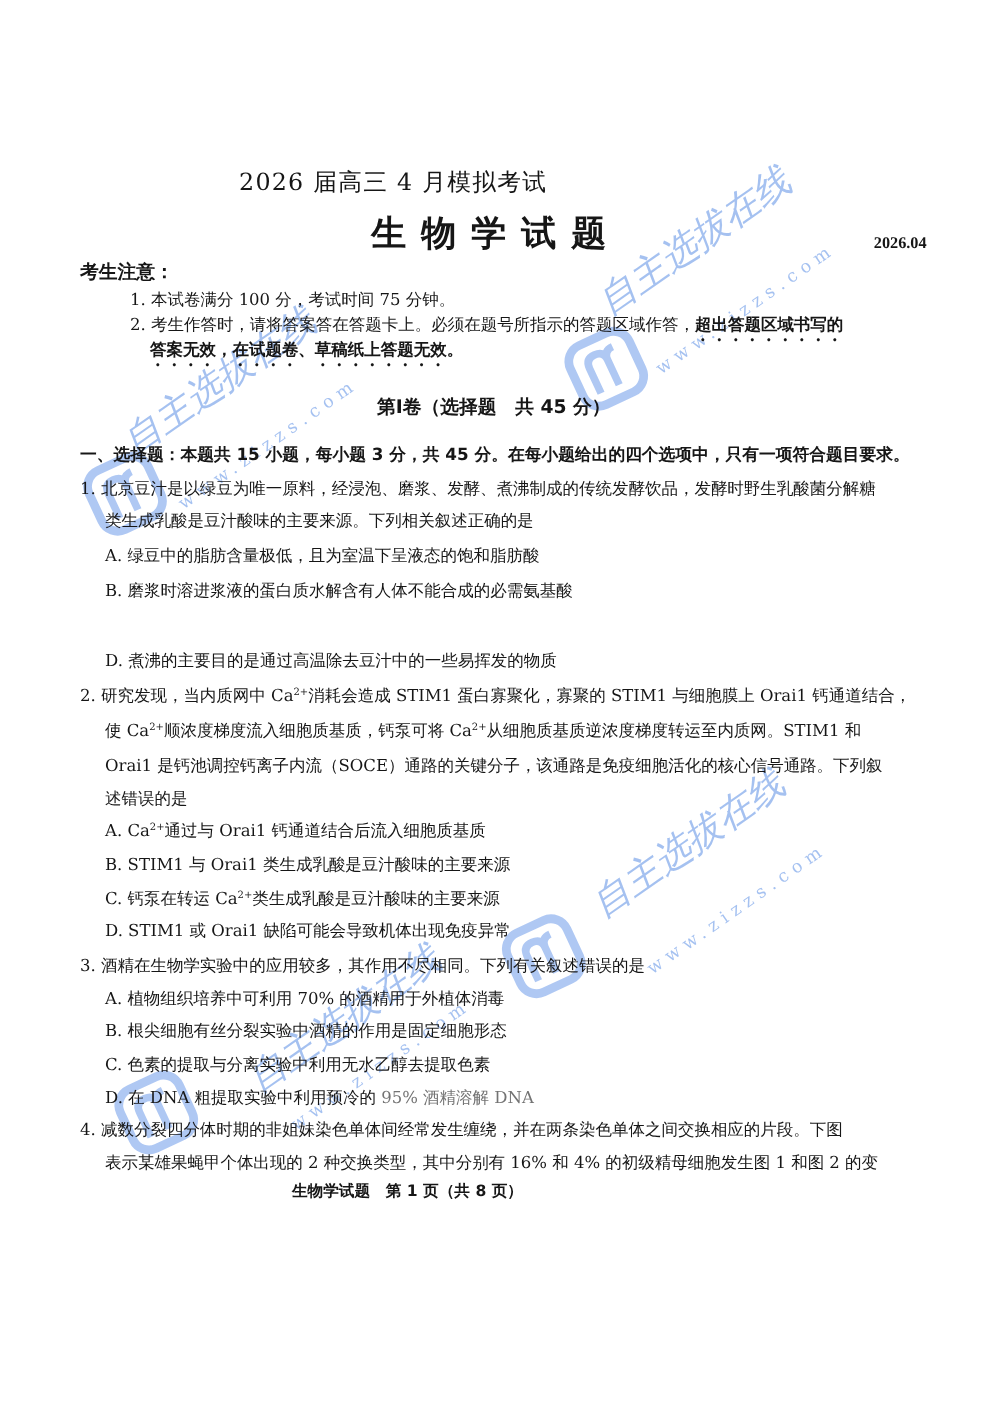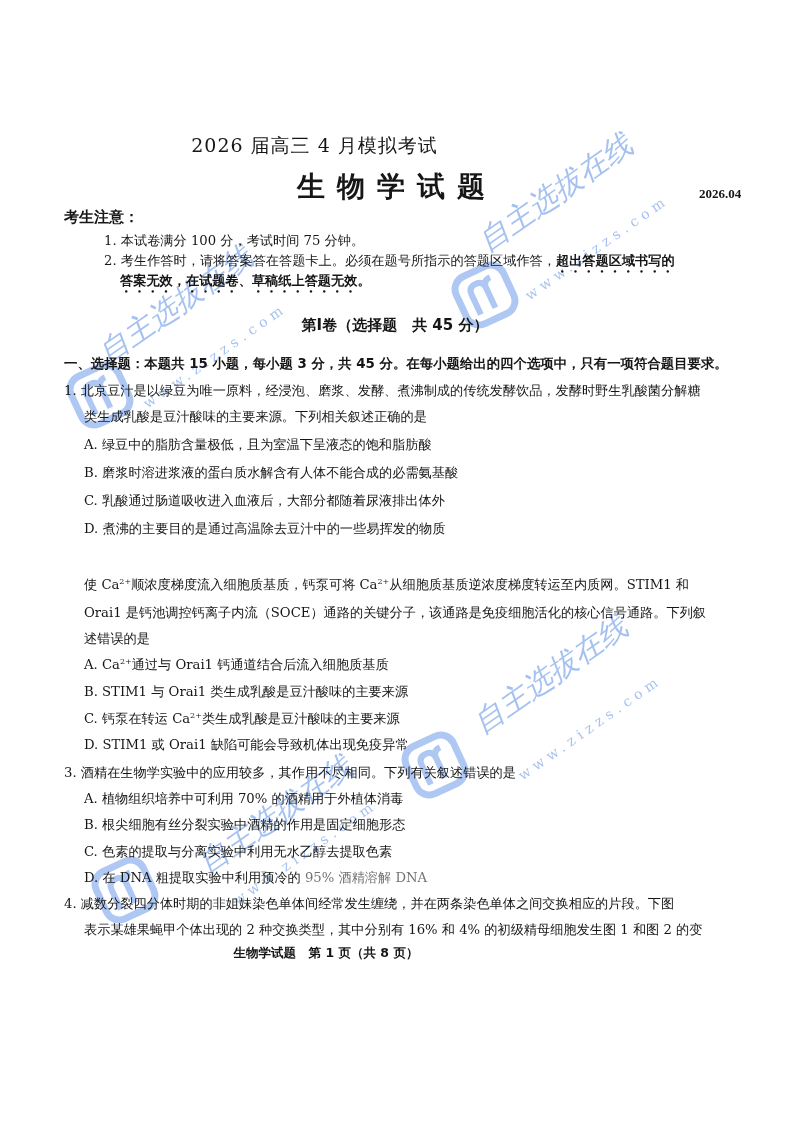--- a/index.html
+++ b/index.html
@@ -85,23 +85,25 @@
   </div>
   <div class="abs line bold dotted" style="left:120px; top:272px;">答案无效，在试题卷、草稿纸上答题无效。</div>
 
   <div class="abs section-head">第Ⅰ卷（选择题　共 45 分）</div>
   <div class="abs part-intro">一、选择题：本题共 15 小题，每小题 3 分，共 45 分。在每小题给出的四个选项中，只有一项符合题目要求。</div>
 
   <div class="abs q" style="left:64px; top:382px;">1. 北京豆汁是以绿豆为唯一原料，经浸泡、磨浆、发酵、煮沸制成的传统发酵饮品，发酵时野生乳酸菌分解糖</div>
   <div class="abs q" style="left:84px; top:408px;">类生成乳酸是豆汁酸味的主要来源。下列相关叙述正确的是</div>
   <div class="abs q" style="left:84px; top:436px;">A. 绿豆中的脂肪含量极低，且为室温下呈液态的饱和脂肪酸</div>
   <div class="abs q" style="left:84px; top:464px;">B. 磨浆时溶进浆液的蛋白质水解含有人体不能合成的必需氨基酸</div>
-  <div class="abs q" style="left:84px; top:492px;">C. 乳酸通过肠道吸收进入血液后，大部分都随着尿液排出体外</div>
   <div class="abs q" style="left:84px; top:520px;">D. 煮沸的主要目的是通过高温除去豆汁中的一些易挥发的物质</div>
 
+  <div class="abs q" style="left:64px; top:548px;">
+    <span>2. 研究发现，当内质网中 Ca</span><sup>2+</sup><span>消耗会造成 STIM1 蛋白寡聚化，寡聚的 STIM1 与细胞膜上 Orai1 钙通道结合，</span>
+  </div>
   <div class="abs q" style="left:84px; top:576px;">
     <span>使 Ca</span><sup>2+</sup><span>顺浓度梯度流入细胞质基质，钙泵可将 Ca</span><sup>2+</sup><span>从细胞质基质逆浓度梯度转运至内质网。STIM1 和</span>
   </div>
   <div class="abs q" style="left:84px; top:604px;">Orai1 是钙池调控钙离子内流（SOCE）通路的关键分子，该通路是免疫细胞活化的核心信号通路。下列叙</div>
   <div class="abs q" style="left:84px; top:630px;">述错误的是</div>
   <div class="abs q" style="left:84px; top:656px;">
     <span>A. Ca</span><sup>2+</sup><span>通过与 Orai1 钙通道结合后流入细胞质基质</span>
   </div>
   <div class="abs q" style="left:84px; top:683px;">B. STIM1 与 Orai1 类生成乳酸是豆汁酸味的主要来源</div>
   <div class="abs q" style="left:84px; top:710px;">

